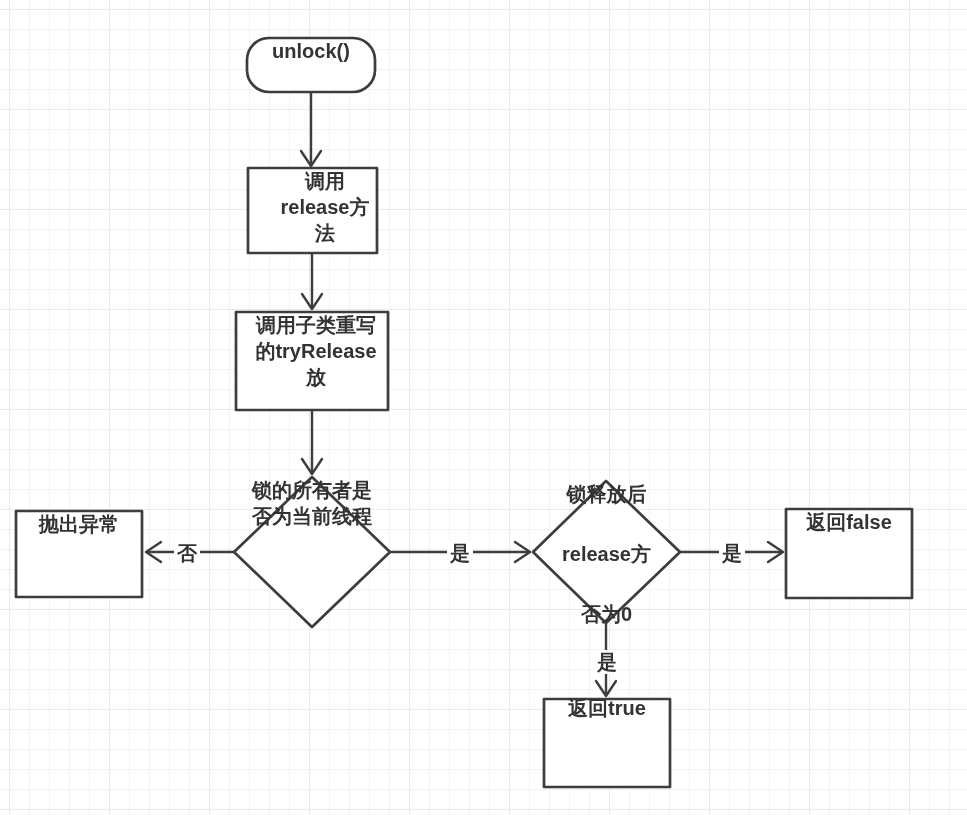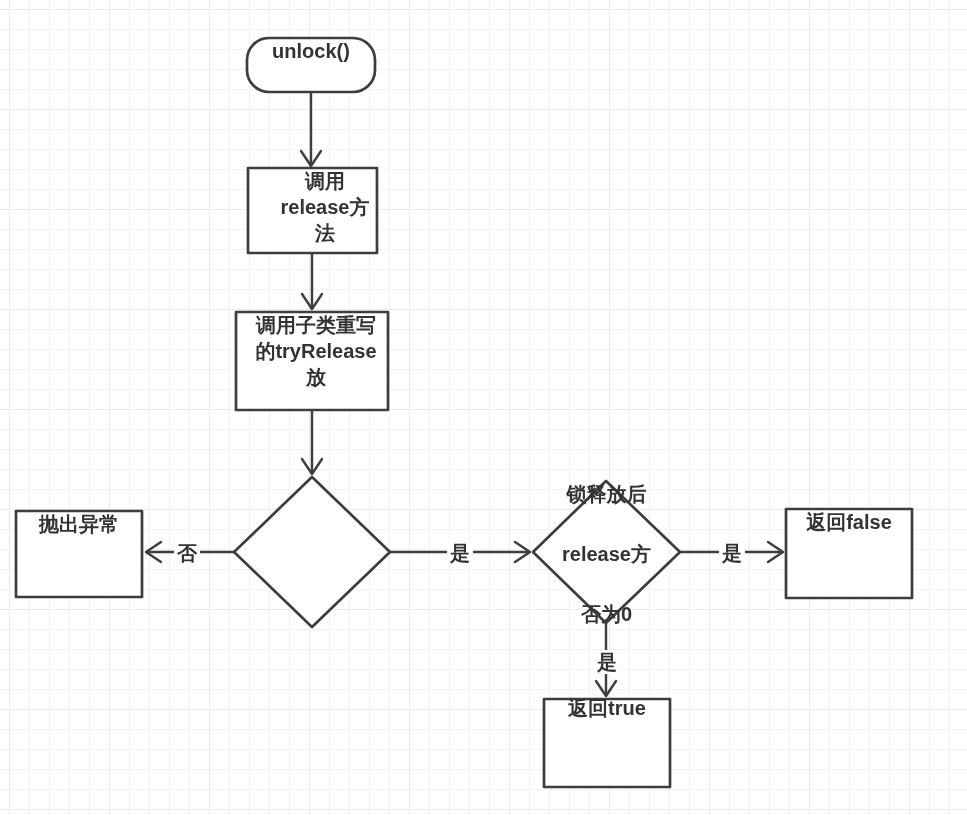--- a/index.html
+++ b/index.html
@@ -110,20 +110,24 @@
     <span>release方</span>
     <span>法</span>
   </div>
 
   <div class="node" style="left:236px; top:312px; width:160px; height:98px;border-radius:23px;">
     <span>调用子类重写</span>
     <span>的tryRelease</span>
     <span>放</span>
   </div>
 
+  <div class="node" style="left:234px; top:477px; width:156px; height:150px;">
+    <span>锁的所有者是</span>
+    <span>否为当前线程</span>
+  </div>
 
   <div class="node" style="left:16px; top:511px; width:126px; height:110px;">
     <span>抛出异常</span>
   </div>
 
   <div class="node" style="left:533px; top:481px; width:147px; height:142px;gap:34px;">
     <span>锁释放后</span>
     <span>release方</span>
     <span>否为0</span>
   </div>

